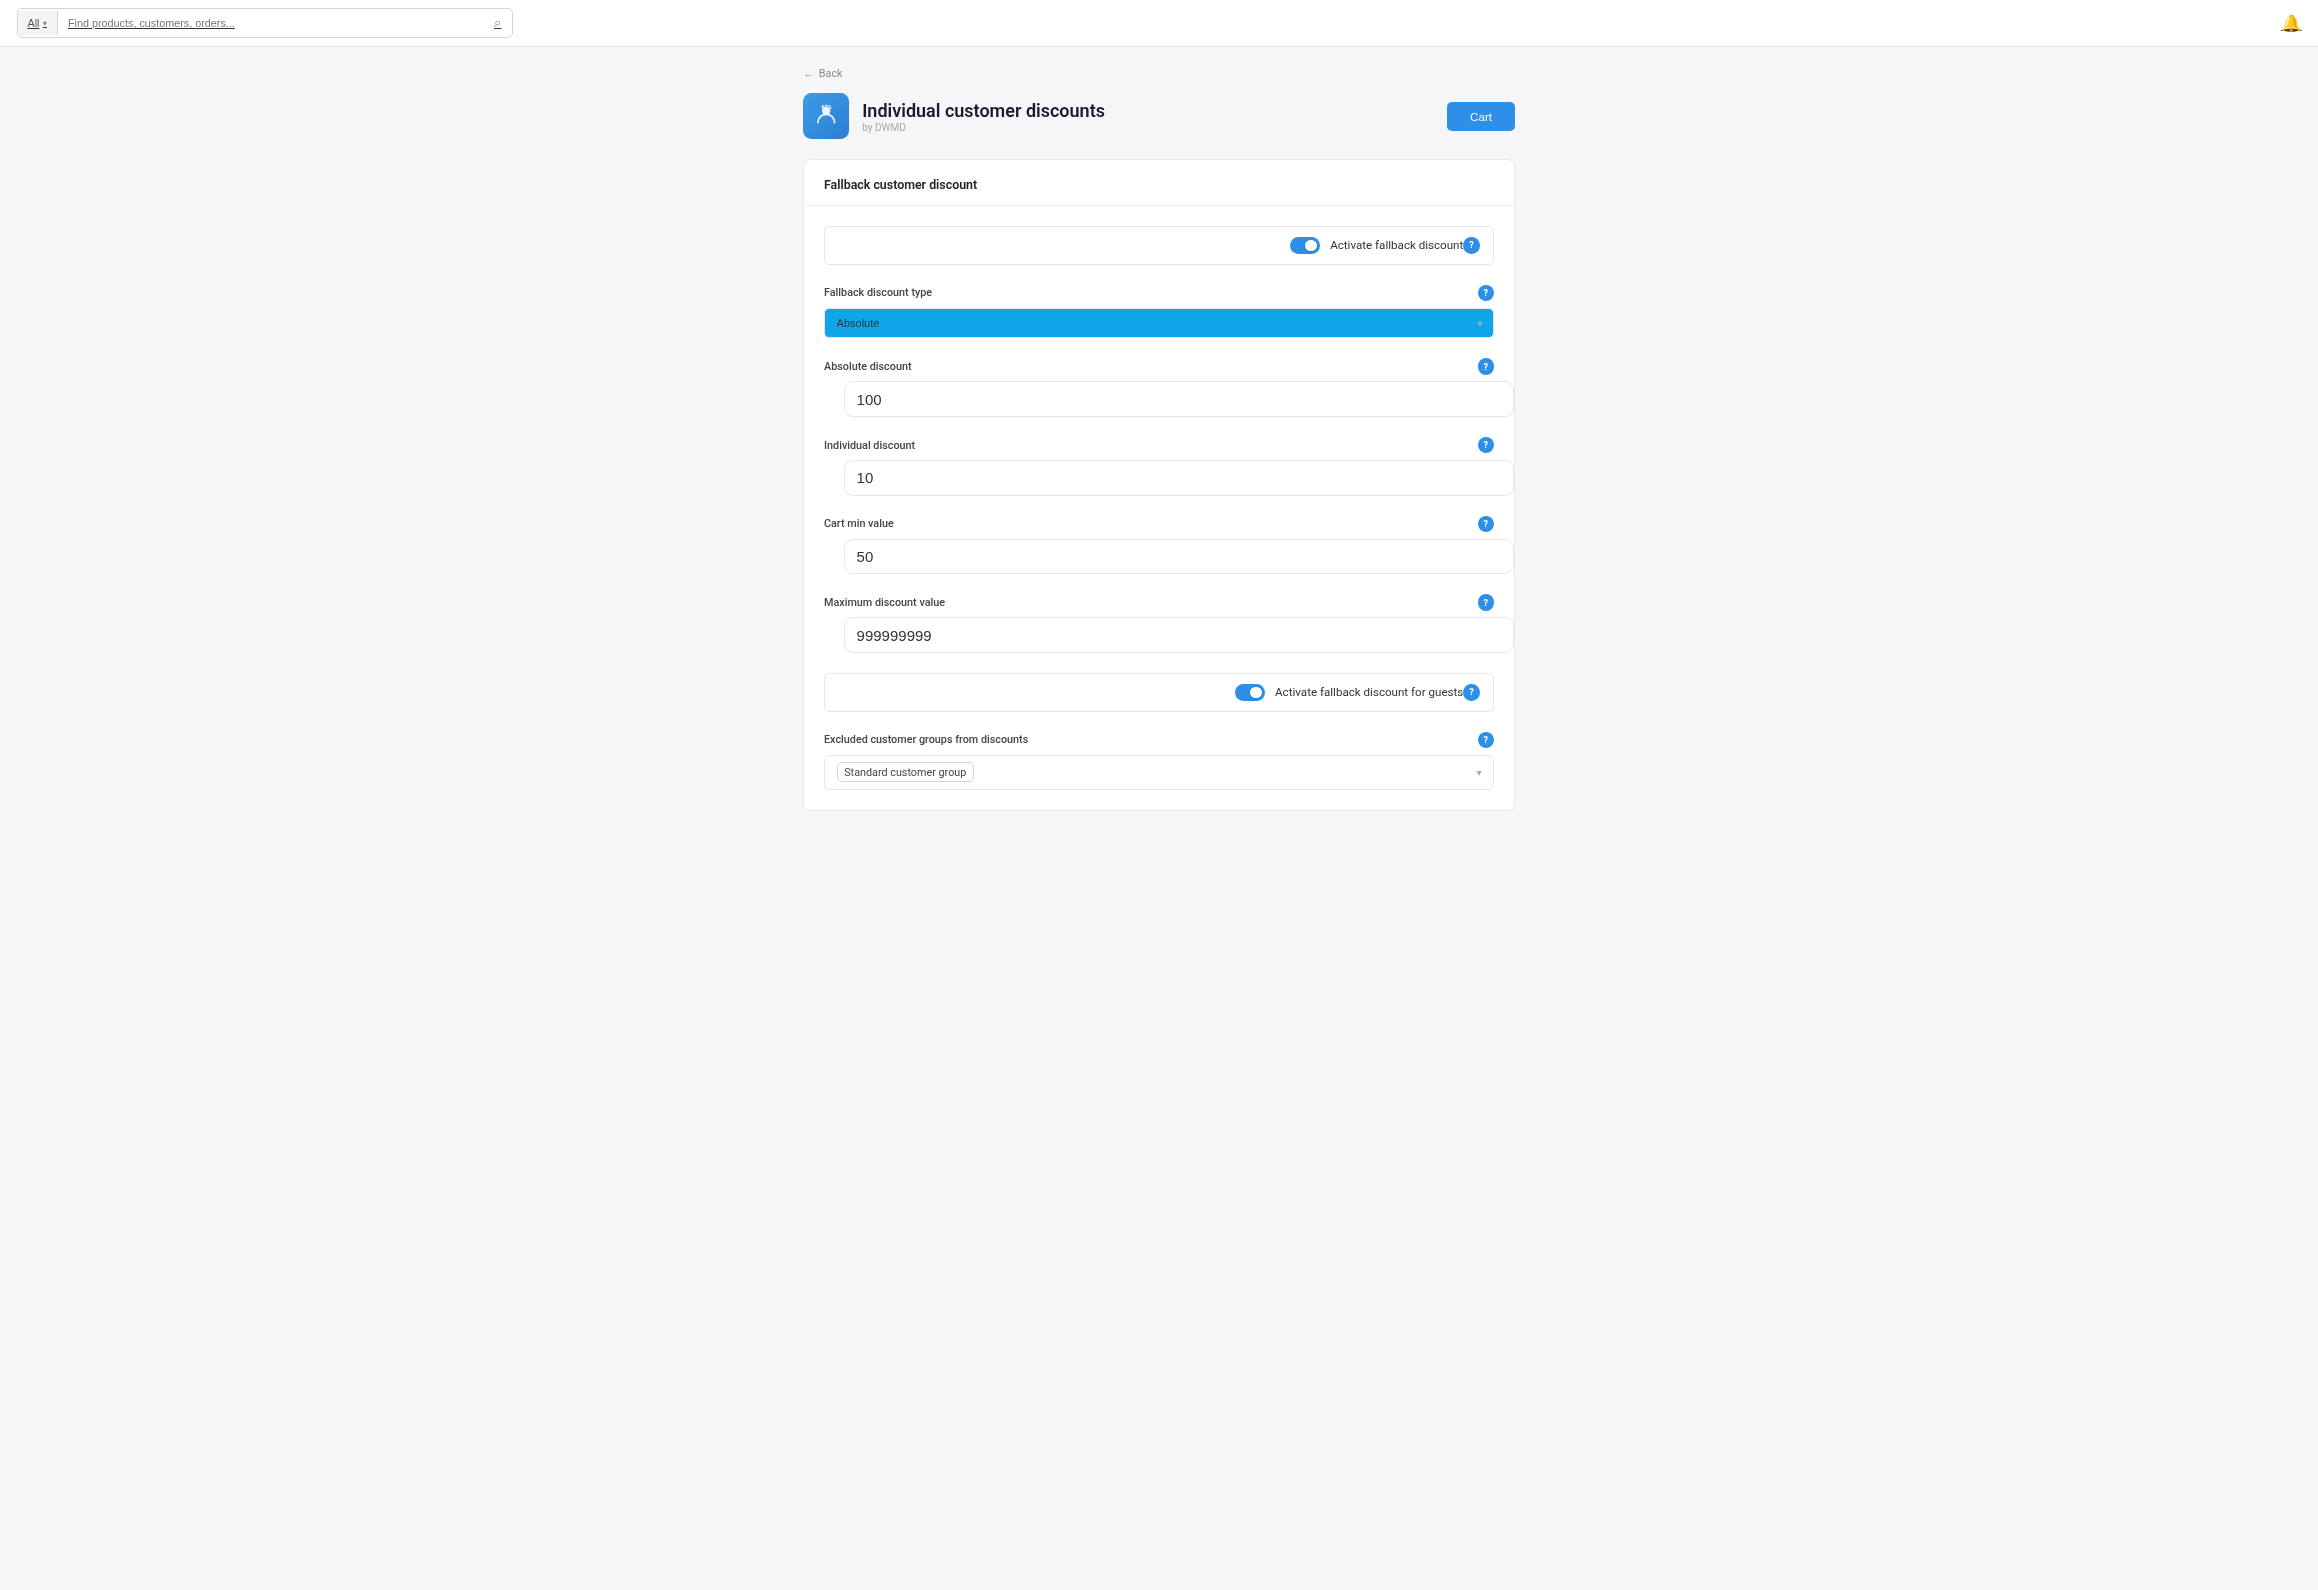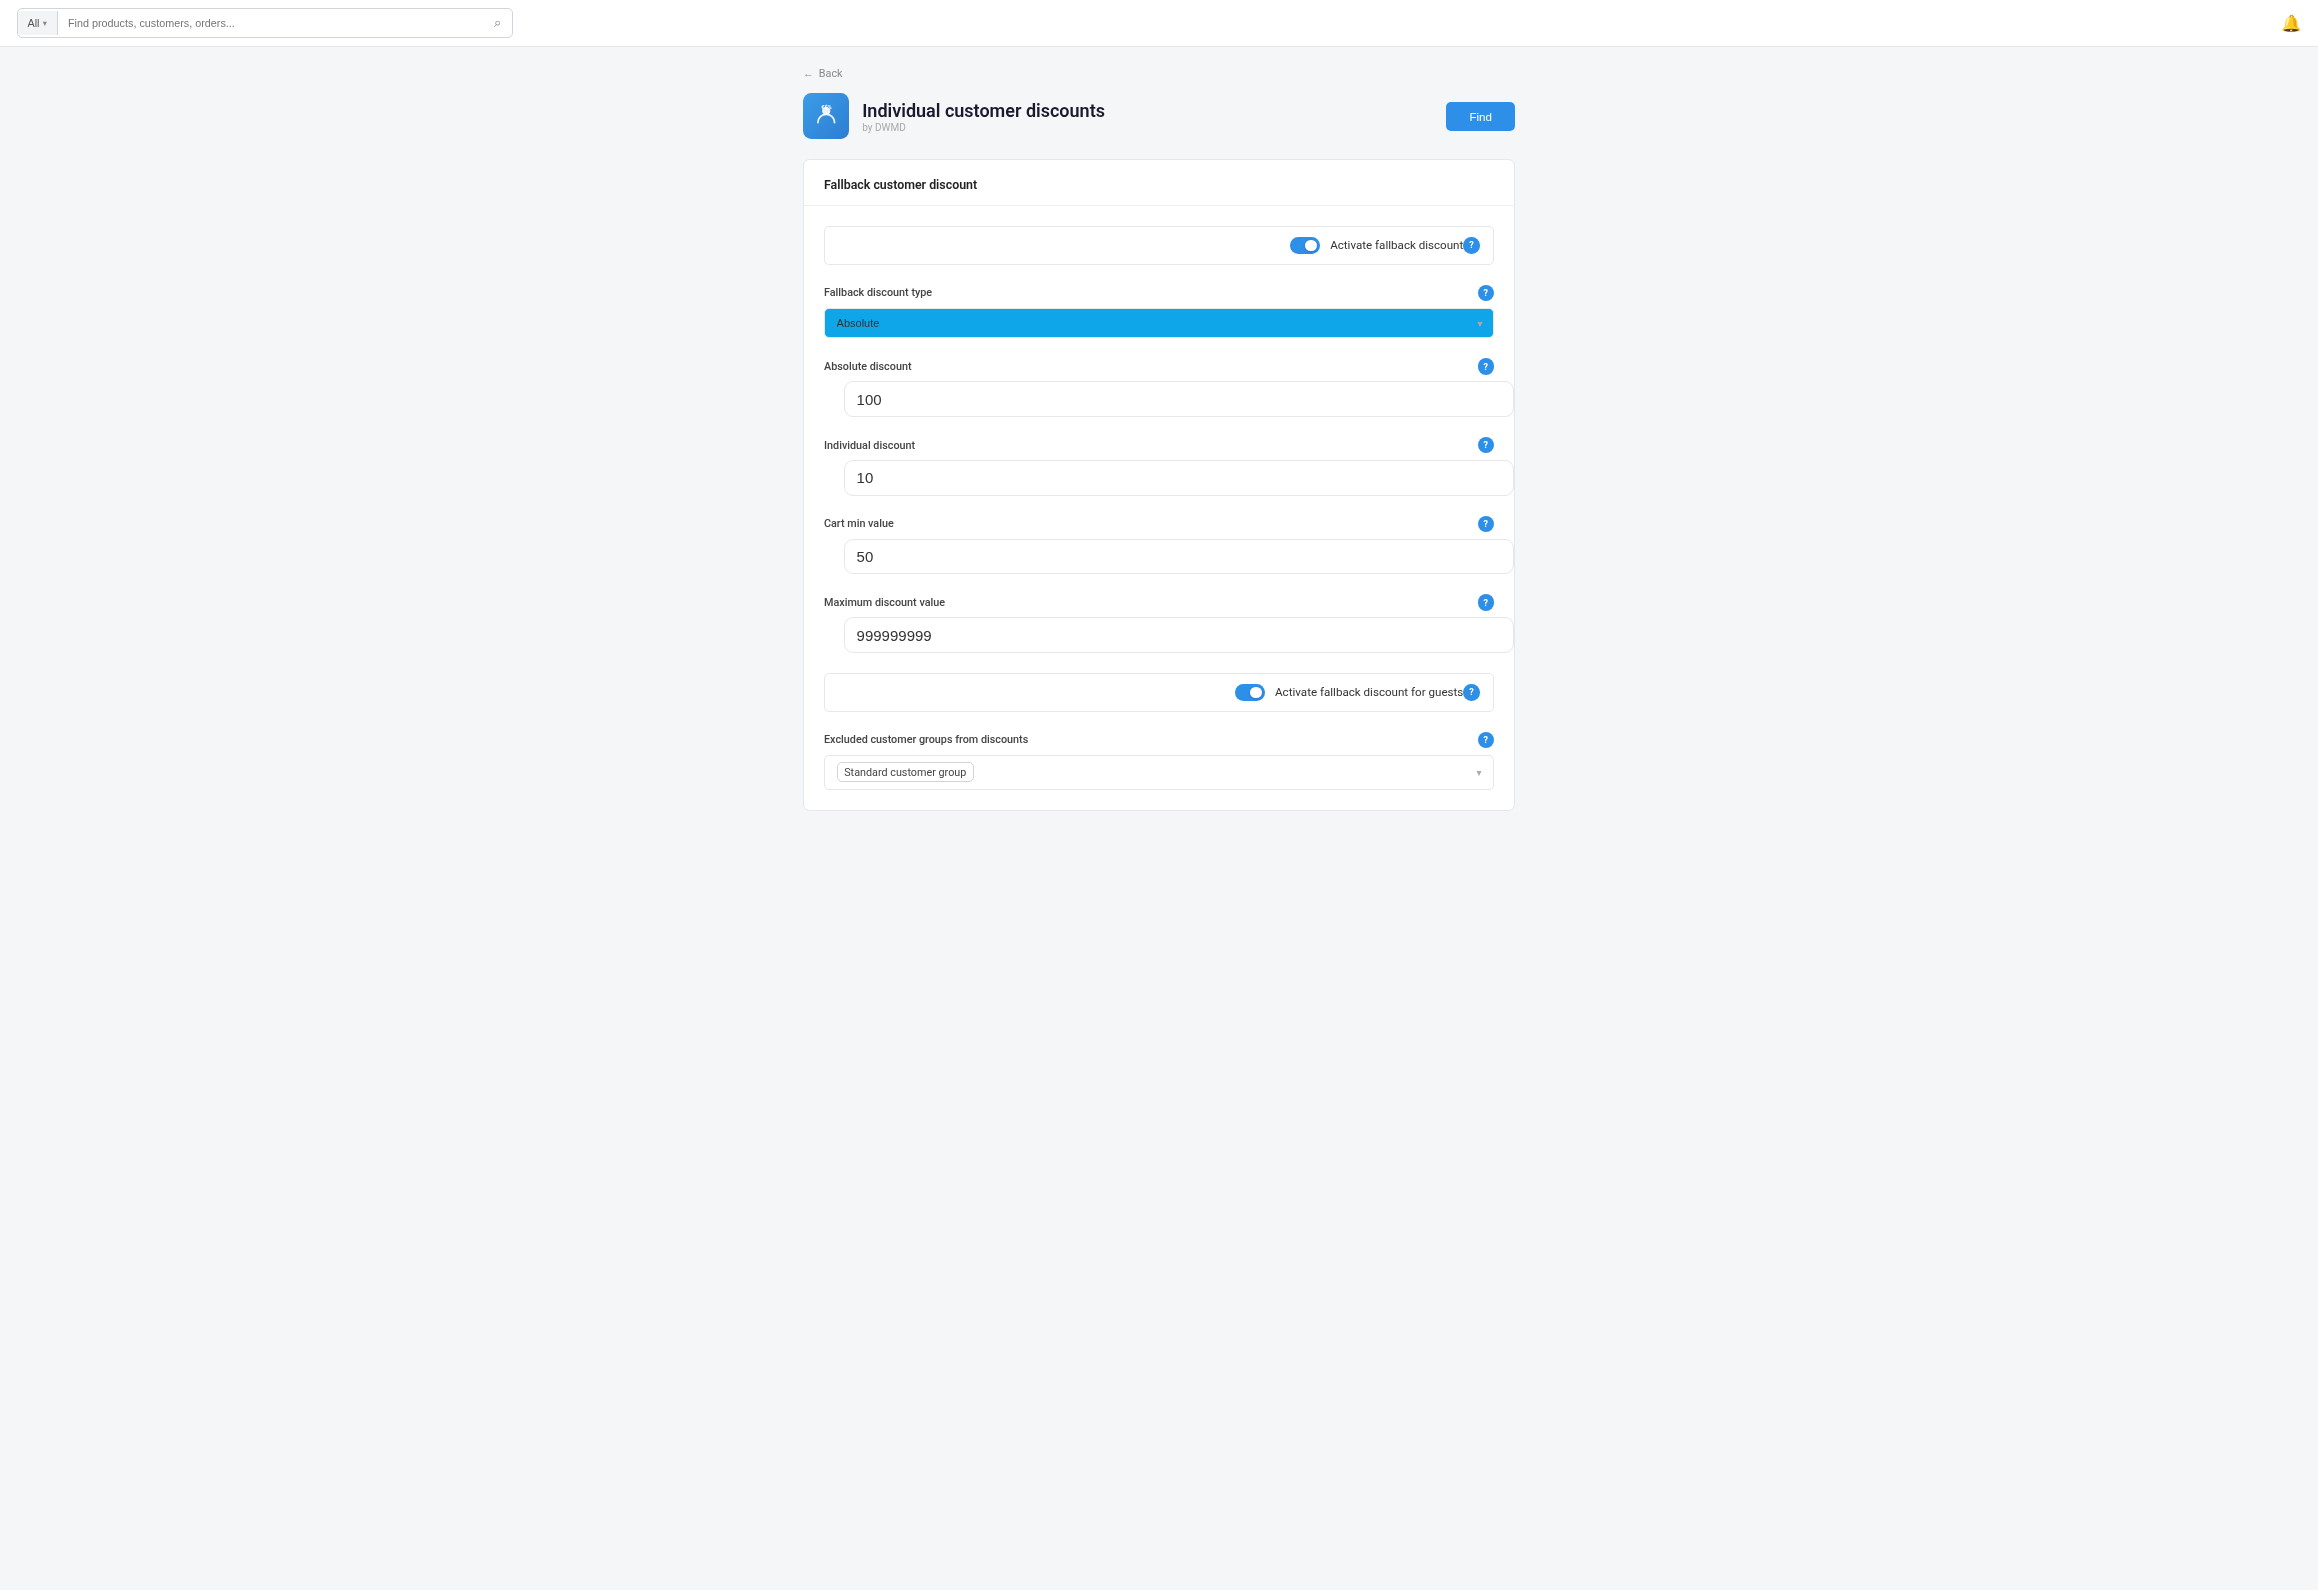--- a/index.html
+++ b/index.html
@@ -14,20 +14,21 @@
     .top-nav {
       display: flex;
       align-items: center;
       background: #fff;
       border-bottom: 0.8px solid #e5e7eb;
       padding: 8.3px 16.5px;
       gap: 10px;
       position: sticky;
       top: 0;
       z-index: 100;
+      text-decoration: underline;
     }
     .search-bar-wrapper {
       display: flex;
       align-items: center;
       flex: 1;
       max-width: 496px;
       border: 0.8px solid #d1d5db;
       border-radius: 5px;
       overflow: hidden;
       background: #fff;
@@ -341,21 +342,21 @@
             <text x="10" y="10" font-size="7" fill="white" font-weight="bold">€$</text>
             <text x="18" y="10" font-size="6" fill="white" font-weight="bold">%</text>
           </svg>
         </span>
       </div>
       <div class="page-title-group">
         <div class="title">Individual customer discounts</div>
         <div class="subtitle">by DWMD</div>
       </div>
     </div>
-    <button class="save-btn">Find</button>
+    <button class="save-btn">Cart</button>
   </div>
 
   <div class="card">
     <div class="card-header">
       <div class="card-header-title">Fallback customer discount</div>
     </div>
     <div class="card-body">
 
       <div class="toggle-row">
         <div class="toggle-row-label">

